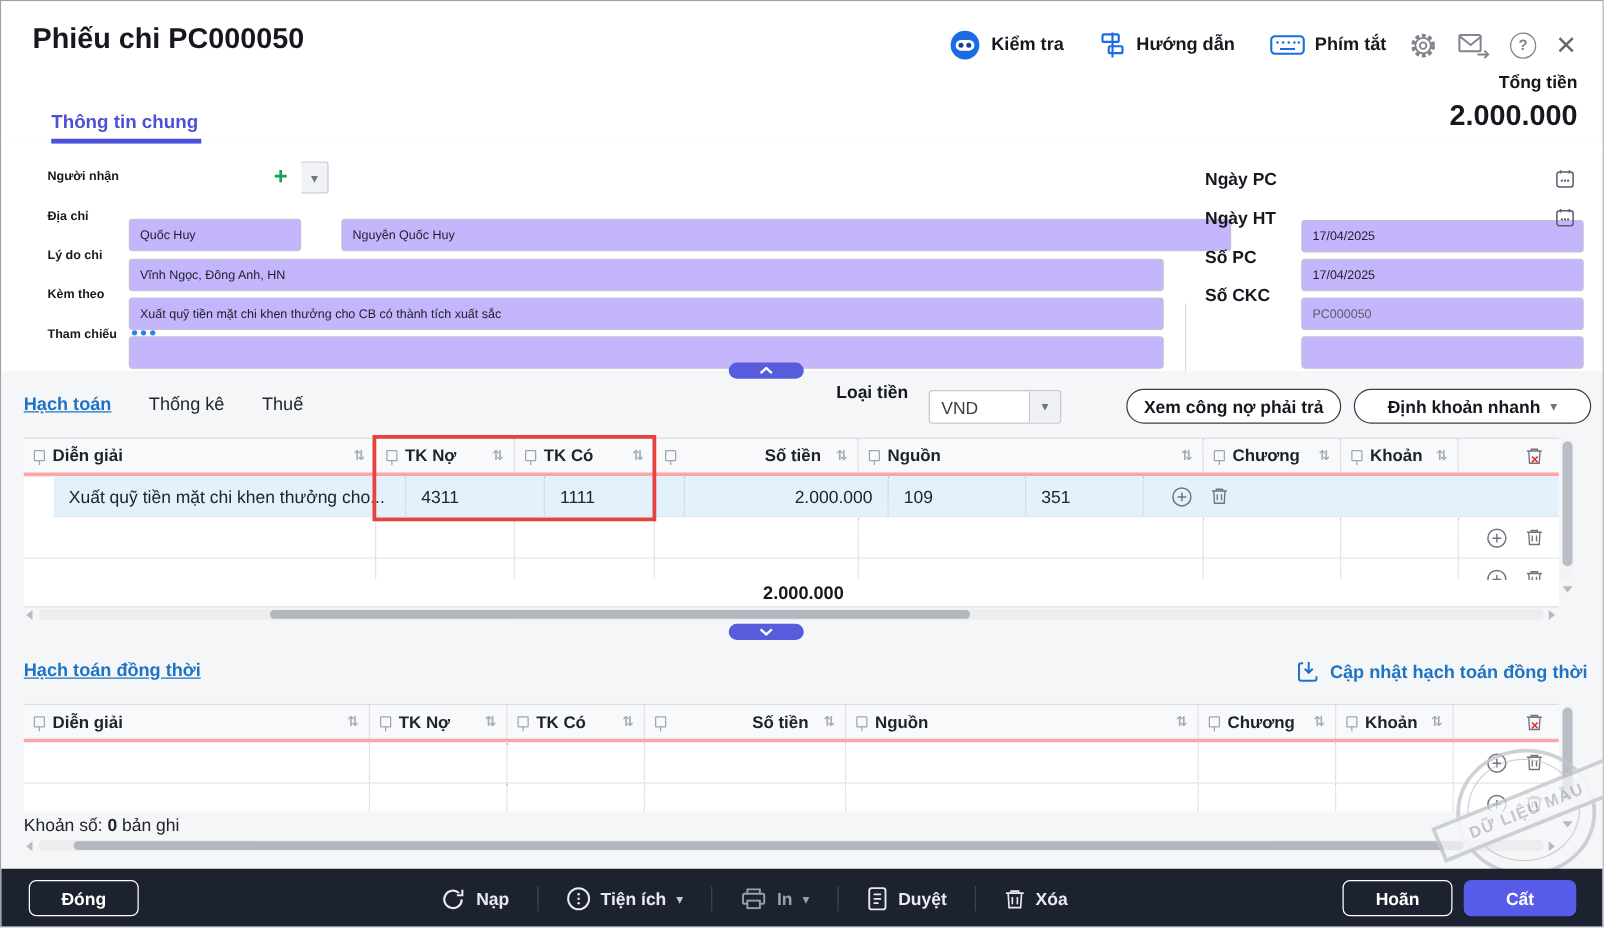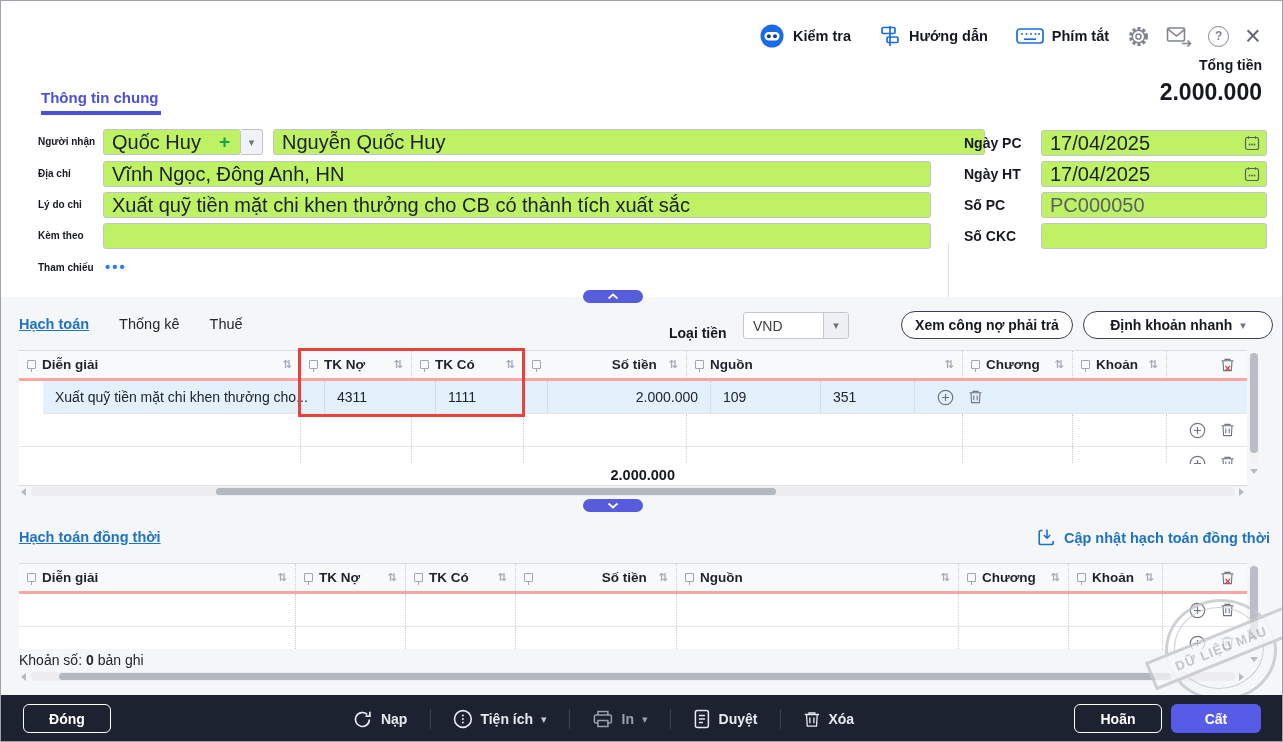--- a/index.html
+++ b/index.html
@@ -14,35 +14,35 @@
   .close{font-size:27px;line-height:20px;color:#62666e;font-weight:400;}
   .total-block{position:absolute;right:20px;top:56px;text-align:right;}
   .total-label{font-size:14px;font-weight:700;color:#15181f;}
   .total-value{font-size:23px;font-weight:800;color:#15181f;margin-top:6px;}
   .tab-general{position:absolute;left:40px;top:88px;font-size:15px;font-weight:700;color:#4a50d9;}
   .tab-underline{position:absolute;left:40px;top:110px;width:120px;height:4px;background:#4a50d9;}
   
   .form-area{position:absolute;left:0;top:114px;width:100%;height:182px;background:#fff;}
   .flabel{position:absolute;left:37px;font-size:10px;font-weight:700;color:#15181f;line-height:26px;}
   .rlabel{position:absolute;left:963px;font-size:14px;font-weight:700;color:#15181f;line-height:26px;}
-  .inp{position:absolute;height:26px;border:1px solid #bfc4cf;border-radius:3px;background:#bef264;font-family:"Liberation Sans","DejaVu Sans",sans-serif;font-size:20px;color:#1c1f27;padding:0 8px;box-sizing:border-box;outline:none;}
+  .inp{position:absolute;height:26px;border:1px solid #bfc4cf;border-radius:3px;background:#c4b5fd;font-family:"Liberation Sans","DejaVu Sans",sans-serif;font-size:10px;color:#1c1f27;padding:0 8px;box-sizing:border-box;outline:none;margin-top:46px;}
   .combo-caret{position:absolute;width:22px;height:26px;border:1px solid #bfc4cf;border-left:none;border-radius:0 3px 3px 0;background:#f1f2f5;box-sizing:border-box;display:flex;align-items:center;justify-content:center;}
   .caret{font-family:"DejaVu Sans",sans-serif;font-size:11px;color:#6e7480;}
   .green-plus{position:absolute;color:#18a254;font-size:19px;font-weight:700;line-height:26px;}
   .dots{position:absolute;color:#2d7ff0;font-size:15px;font-weight:900;letter-spacing:2px;cursor:pointer;}
   .vdivider{position:absolute;left:947px;top:128px;width:1px;height:152px;background:#dcdee3;}
   .cal{position:absolute;top:5px;right:7px;}
   
   .pill{position:absolute;left:582px;width:60px;height:13px;background:#565cdb;border-radius:8px;display:flex;align-items:center;justify-content:center;cursor:pointer;z-index:5;}
   
   .band{position:absolute;left:0;top:296px;width:100%;height:398px;background:#f5f6f8;}
   .acct-tabs{position:absolute;left:18px;top:315px;display:flex;gap:30px;font-size:14.5px;}
   .acct-tab-active{color:#1e73c4;font-weight:700;text-decoration:underline;cursor:pointer;}
   .acct-tab{color:#23262e;cursor:pointer;}
-  .cur-label{position:absolute;left:668px;top:324px;font-size:14px;font-weight:700;color:#15181f;}
+  .cur-label{position:absolute;left:668px;top:304px;font-size:14px;font-weight:700;color:#15181f;}
   .cur-select{position:absolute;left:742px;top:311px;width:106px;height:27px;border:1px solid #c3c7d0;border-radius:3px;background:#fff;box-sizing:border-box;display:flex;align-items:center;}
   .cur-select .txt{flex:1;padding:0 9px;font-size:14px;color:#404040;}
   .cur-select .cbox{width:24px;height:100%;background:#eef0f3;border-left:1px solid #c3c7d0;display:flex;align-items:center;justify-content:center;border-radius:0 2px 2px 0;}
   .pill-btn{position:absolute;top:310px;height:28px;border:1px solid #3a3f4a;border-radius:15px;background:#fff;font-size:14px;font-weight:700;color:#15181f;display:flex;align-items:center;justify-content:center;gap:8px;box-sizing:border-box;cursor:pointer;}
   
   .table{position:absolute;left:18px;width:1228px;background:#fff;}
   .thead{display:flex;height:31px;background:#f8f9fb;border-top:1px solid #d9dce1;border-bottom:3px solid #fca5a5;box-sizing:border-box;}
   .hc{display:flex;align-items:center;gap:6px;padding:0 8px;box-sizing:border-box;border-right:1px dotted #c9ccd3;font-size:13.5px;font-weight:700;color:#1e222b;overflow:hidden;}
   .hc .sort{margin-left:auto;font-family:"DejaVu Sans",sans-serif;font-size:11px;color:#a6abb5;}
   .hc.numh .hlabel{margin-left:auto;}
@@ -94,20 +94,21 @@
   .fitem .caret{color:#c5c9d2;}
   .fitem.dim .caret{color:#9aa0ad;}
   .fdiv{width:1px;height:20px;background:#3f4553;}
 </style>
 </head>
 <body>
 
 <div class="window">
 
   <div class="titlebar">
+    <div class="page-title">Phiếu chi PC000050</div>
 
     <div class="hdr-actions">
       <div class="hitem mr28">
         <svg width="26" height="26" viewBox="0 0 26 26">
             <circle cx="13" cy="13" r="11.5" fill="#1a6ce5"></circle>
             <rect x="5.5" y="9" width="15" height="8.5" rx="4.2" fill="#fff"></rect>
             <circle cx="9.8" cy="13.2" r="2" fill="#14418f"></circle>
             <circle cx="16" cy="13.2" r="2" fill="#14418f"></circle>
           </svg>
         <span>Kiểm tra</span>

